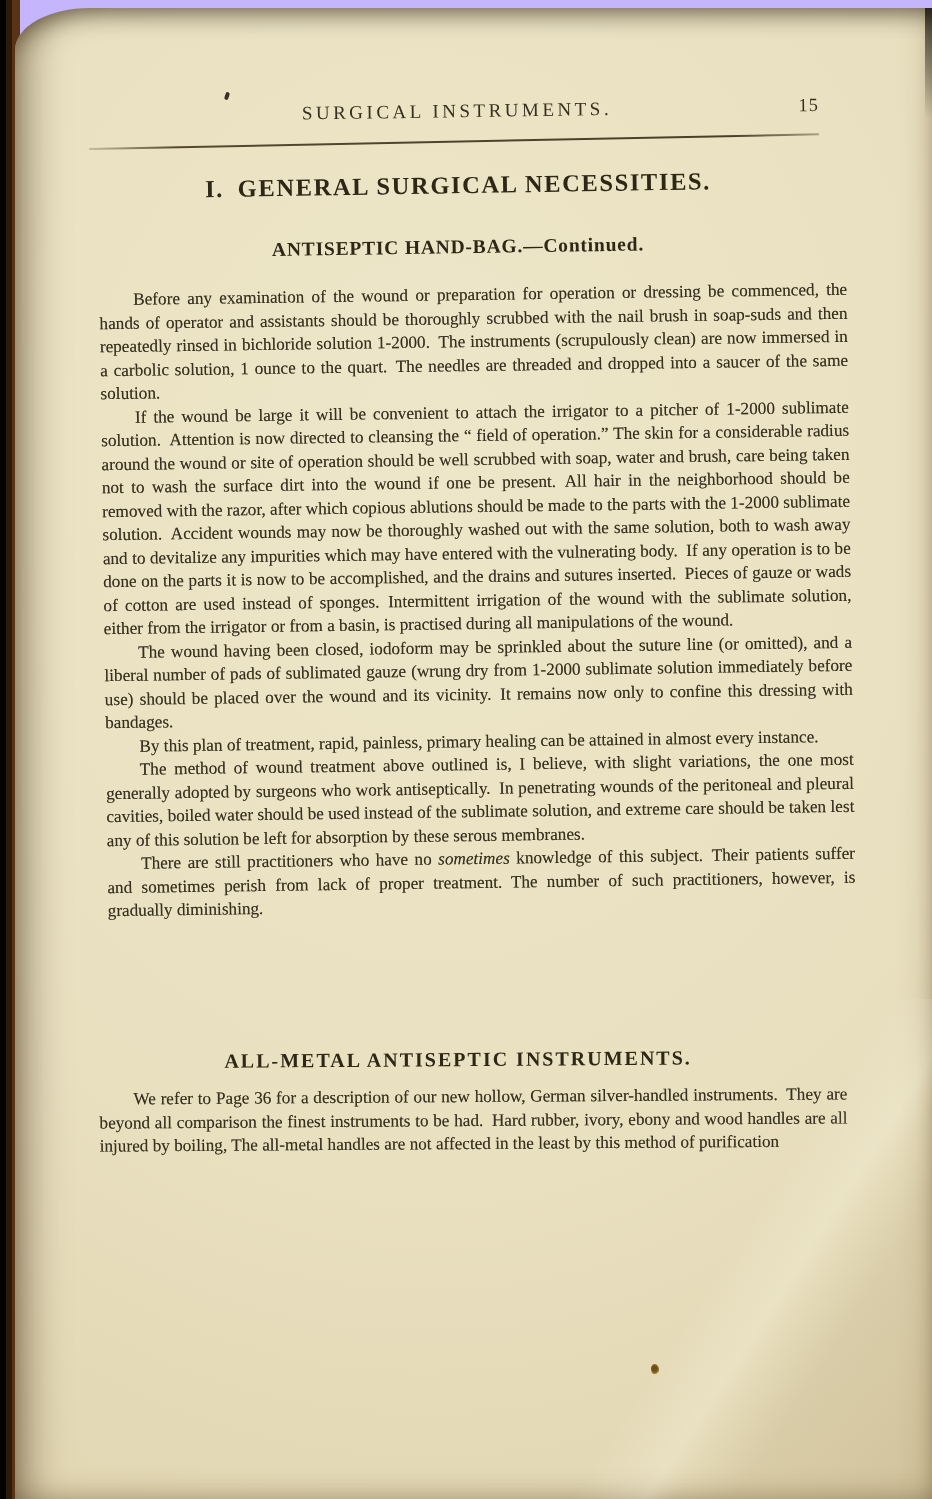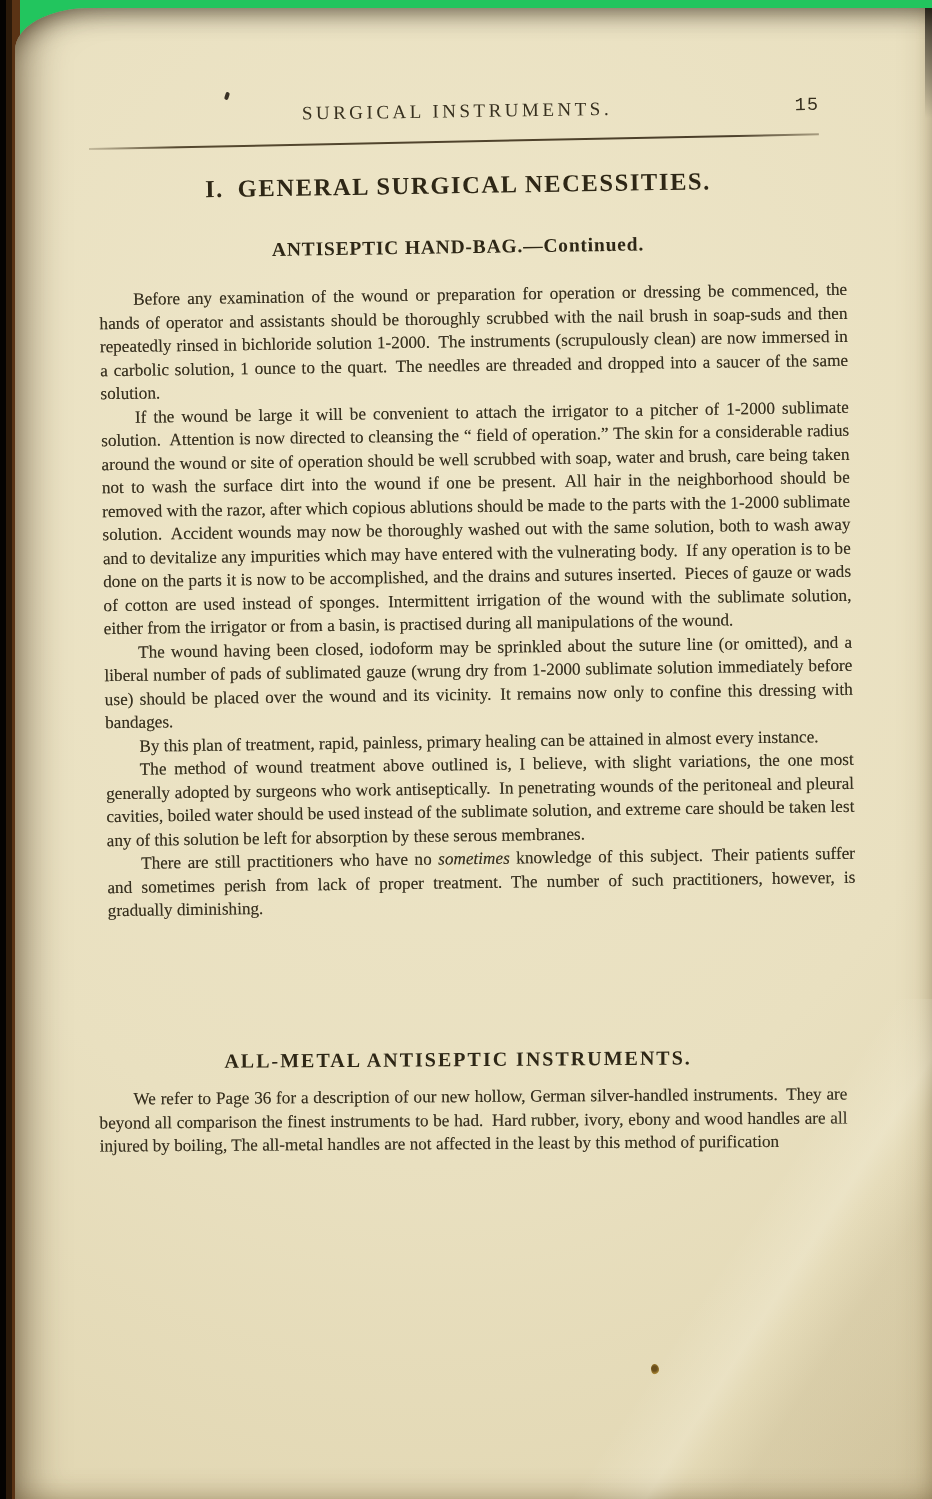--- a/index.html
+++ b/index.html
@@ -3,21 +3,21 @@
 <meta charset="utf-8">
 <style>
   html, body {
     margin: 0; padding: 0;
     background: #0a0805;
     font-family: "Liberation Serif", "DejaVu Serif", serif;
   }
   .scan {
     position: relative;
     width: 932px; height: 1499px;
-    background: #22c55e;
+    background: #c4b5fd;
     overflow: hidden;
   }
   
   .spine {
     position: absolute; left: 0; top: 0; bottom: 0; width: 20px;
     background: linear-gradient(90deg, #050302 0 6px, #2c1a0a 6px 12px, #5a3315 12px 20px);
   }
   
   .paper {
     position: absolute; left: 15px; top: 8px; right: 0; bottom: 0;
@@ -51,21 +51,21 @@
     color: #37301f;
   }
   .running-head {
     position: absolute; left: 0; right: 0; top: 0;
     text-align: center;
     font-size: 19px; letter-spacing: 3.5px;
     transform: translateX(-16px);
   }
   .page-number {
     position: absolute; right: 28px; top: 0;
-    font-size: 18.5px; letter-spacing: 1px; font-family: Liberation Mono, monospace;
+    font-size: 18.5px; letter-spacing: 1px;
   }
   .head-rule {
     position: absolute; top: 140px; left: 74px; width: 730px; height: 1.6px;
     background: linear-gradient(90deg, rgba(85,72,47,0.25), #55482f 12%, #4a3e29 88%, rgba(85,72,47,0.45));
     transform: rotate(-1.15deg); transform-origin: 0 50%;
   }
   .chapter {
     position: absolute; top: 163px; left: 84px; width: 748px; margin: 0;
     text-align: center;
     font-size: 24.5px; font-weight: bold; letter-spacing: 1.6px;

